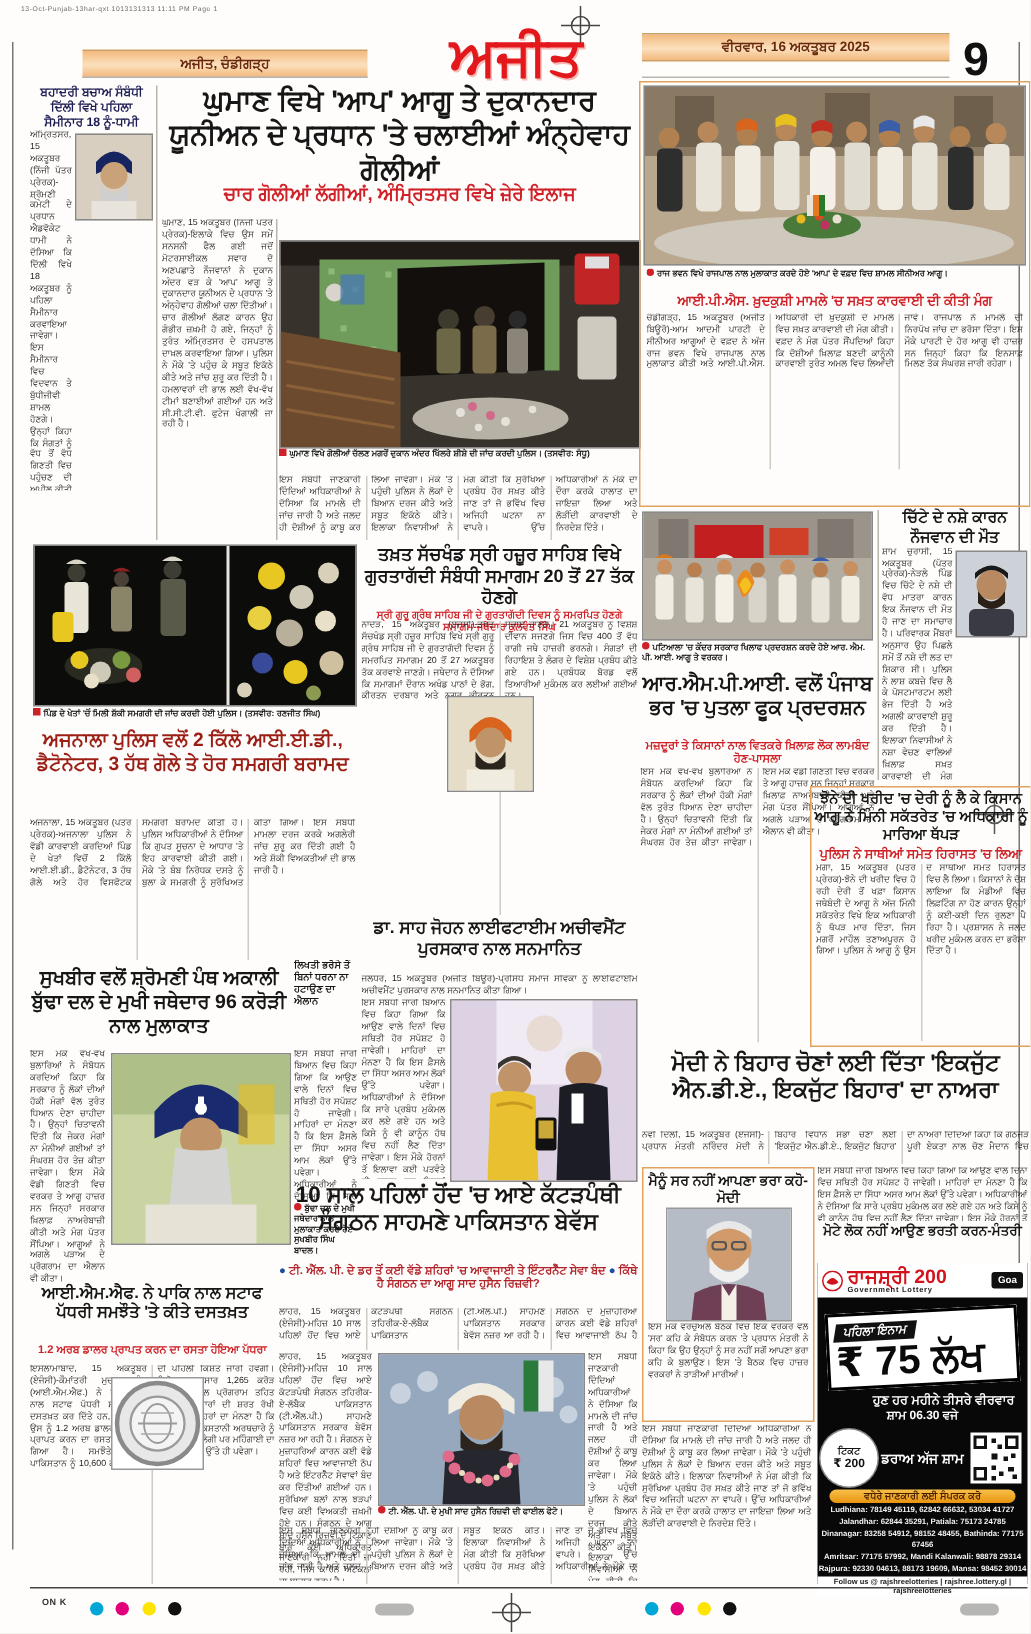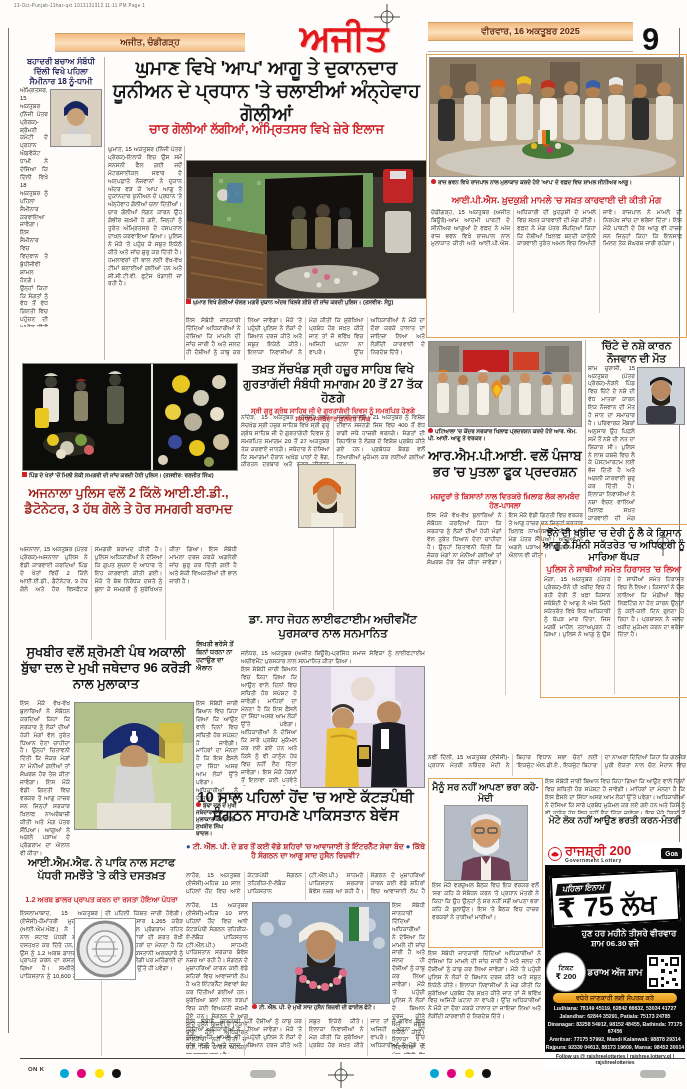--- a/index.html
+++ b/index.html
@@ -406,20 +406,21 @@
         <circle cx="78" cy="82" r="2"></circle>
         <circle cx="87" cy="74" r="2"></circle>
       </g>
   </svg>
   <div class="abs cap" style="left:252px;top:1004px;width:136px;height:12px;">
     <span class="bullet-rd"></span><span>ਟੀ. ਐੱਲ. ਪੀ. ਦੇ ਮੁਖੀ ਸਾਦ ਹੁਸੈਨ ਰਿਜ਼ਵੀ ਦੀ ਫਾਈਲ ਫੋਟੋ।</span>
   </div>
   <div class="abs bt" style="left:392px;top:902px;width:33px;height:152px;">ਇਸ ਸੰਬੰਧੀ ਜਾਣਕਾਰੀ ਦਿੰਦਿਆਂ ਅਧਿਕਾਰੀਆਂ ਨੇ ਦੱਸਿਆ ਕਿ ਮਾਮਲੇ ਦੀ ਜਾਂਚ ਜਾਰੀ ਹੈ ਅਤੇ ਜਲਦ ਹੀ ਦੋਸ਼ੀਆਂ ਨੂੰ ਕਾਬੂ ਕਰ ਲਿਆ ਜਾਵੇਗਾ। ਮੌਕੇ 'ਤੇ ਪਹੁੰਚੀ ਪੁਲਿਸ ਨੇ ਲੋਕਾਂ ਦੇ ਬਿਆਨ ਦਰਜ ਕੀਤੇ ਅਤੇ ਸਬੂਤ ਇਕੱਠੇ ਕੀਤੇ। ਇਲਾਕਾ ਨਿਵਾਸੀਆਂ ਨੇ ਮੰਗ ਕੀਤੀ ਕਿ ਸੁਰੱਖਿਆ ਪ੍ਰਬੰਧ ਹੋਰ ਸਖ਼ਤ ਕੀਤੇ ਜਾਣ ਤਾਂ ਜੋ ਭਵਿੱਖ ਵਿਚ ਅਜਿਹੀ ਘਟਨਾ ਨਾ ਵਾਪਰੇ। ਉੱਚ ਅਧਿਕਾਰੀਆਂ ਨੇ ਮੌਕੇ ਦਾ ਦੌਰਾ ਕਰਕੇ ਹਾਲਾਤ ਦਾ ਜਾਇਜ਼ਾ ਲਿਆ ਅਤੇ ਲੋੜੀਂਦੀ ਕਾਰਵਾਈ ਦੇ ਨਿਰਦੇਸ਼ ਦਿੱਤੇ।</div>
   <div class="abs bt cols4" style="left:186px;top:1018px;width:239px;height:38px;">ਇਸ ਸੰਬੰਧੀ ਜਾਣਕਾਰੀ ਦਿੰਦਿਆਂ ਅਧਿਕਾਰੀਆਂ ਨੇ ਦੱਸਿਆ ਕਿ ਮਾਮਲੇ ਦੀ ਜਾਂਚ ਜਾਰੀ ਹੈ ਅਤੇ ਜਲਦ ਹੀ ਦੋਸ਼ੀਆਂ ਨੂੰ ਕਾਬੂ ਕਰ ਲਿਆ ਜਾਵੇਗਾ। ਮੌਕੇ 'ਤੇ ਪਹੁੰਚੀ ਪੁਲਿਸ ਨੇ ਲੋਕਾਂ ਦੇ ਬਿਆਨ ਦਰਜ ਕੀਤੇ ਅਤੇ ਸਬੂਤ ਇਕੱਠੇ ਕੀਤੇ। ਇਲਾਕਾ ਨਿਵਾਸੀਆਂ ਨੇ ਮੰਗ ਕੀਤੀ ਕਿ ਸੁਰੱਖਿਆ ਪ੍ਰਬੰਧ ਹੋਰ ਸਖ਼ਤ ਕੀਤੇ ਜਾਣ ਤਾਂ ਜੋ ਭਵਿੱਖ ਵਿਚ ਅਜਿਹੀ ਘਟਨਾ ਨਾ ਵਾਪਰੇ। ਉੱਚ ਅਧਿਕਾਰੀਆਂ ਨੇ ਮੌਕੇ ਦਾ ਦੌਰਾ ਕਰਕੇ ਹਾਲਾਤ ਦਾ ਜਾਇਜ਼ਾ ਲਿਆ ਅਤੇ ਲੋੜੀਂਦੀ ਕਾਰਵਾਈ ਦੇ ਨਿਰਦੇਸ਼ ਦਿੱਤੇ।</div>
 
+  <div class="abs h" style="left:428px;top:700px;width:258px;font-size:15px;">ਮੋਦੀ ਨੇ ਬਿਹਾਰ ਚੋਣਾਂ ਲਈ ਦਿੱਤਾ 'ਇਕਜੁੱਟ ਐਨ.ਡੀ.ਏ., ਇਕਜੁੱਟ ਬਿਹਾਰ' ਦਾ ਨਾਅਰਾ</div>
   <div class="abs bt cols3" style="left:428px;top:754px;width:258px;height:22px;">ਨਵੀਂ ਦਿੱਲੀ, 15 ਅਕਤੂਬਰ (ਏਜੰਸੀ)-ਪ੍ਰਧਾਨ ਮੰਤਰੀ ਨਰਿੰਦਰ ਮੋਦੀ ਨੇ ਬਿਹਾਰ ਵਿਧਾਨ ਸਭਾ ਚੋਣਾਂ ਲਈ 'ਇਕਜੁੱਟ ਐਨ.ਡੀ.ਏ., ਇਕਜੁੱਟ ਬਿਹਾਰ' ਦਾ ਨਾਅਰਾ ਦਿੰਦਿਆਂ ਕਿਹਾ ਕਿ ਗਠਜੋੜ ਪੂਰੀ ਏਕਤਾ ਨਾਲ ਚੋਣ ਮੈਦਾਨ ਵਿਚ ਉਤਰੇਗਾ। ਉਨ੍ਹਾਂ ਵਰਕਰਾਂ ਨੂੰ ਸੱਦਾ ਦਿੱਤਾ ਕਿ ਉਹ ਘਰ-ਘਰ ਜਾ ਕੇ ਸਰਕਾਰ ਦੀਆਂ ਲੋਕ ਭਲਾਈ ਸਕੀਮਾਂ ਬਾਰੇ ਜਾਣਕਾਰੀ ਪਹੁੰਚਾਉਣ। ਉਨ੍ਹਾਂ ਕਿਹਾ ਕਿ ਵਿਰੋਧੀ ਧਿਰ ਕੋਲ ਨਾ ਕੋਈ ਏਜੰਡਾ ਹੈ ਅਤੇ ਨਾ ਹੀ ਕੋਈ ਦ੍ਰਿਸ਼ਟੀਕੋਣ। ਐਨ.ਡੀ.ਏ. ਦੀ ਸਰਕਾਰ ਬਣਨ 'ਤੇ ਬਿਹਾਰ ਦੇ ਵਿਕਾਸ ਨੂੰ ਨਵੀਂ ਰਫ਼ਤਾਰ ਦਿੱਤੀ ਜਾਵੇਗੀ।</div>
   <div class="abs bt" style="left:545px;top:778px;width:140px;height:36px;">ਇਸ ਸੰਬੰਧੀ ਜਾਰੀ ਬਿਆਨ ਵਿਚ ਕਿਹਾ ਗਿਆ ਕਿ ਆਉਣ ਵਾਲੇ ਦਿਨਾਂ ਵਿਚ ਸਥਿਤੀ ਹੋਰ ਸਪੱਸ਼ਟ ਹੋ ਜਾਵੇਗੀ। ਮਾਹਿਰਾਂ ਦਾ ਮੰਨਣਾ ਹੈ ਕਿ ਇਸ ਫ਼ੈਸਲੇ ਦਾ ਸਿੱਧਾ ਅਸਰ ਆਮ ਲੋਕਾਂ ਉੱਤੇ ਪਵੇਗਾ। ਅਧਿਕਾਰੀਆਂ ਨੇ ਦੱਸਿਆ ਕਿ ਸਾਰੇ ਪ੍ਰਬੰਧ ਮੁਕੰਮਲ ਕਰ ਲਏ ਗਏ ਹਨ ਅਤੇ ਕਿਸੇ ਨੂੰ ਵੀ ਕਾਨੂੰਨ ਹੱਥ ਵਿਚ ਨਹੀਂ ਲੈਣ ਦਿੱਤਾ ਜਾਵੇਗਾ। ਇਸ ਮੌਕੇ ਹੋਰਨਾਂ ਤੋਂ ਇਲਾਵਾ ਕਈ ਪਤਵੰਤੇ ਵੀ ਹਾਜ਼ਰ ਸਨ ਜਿਨ੍ਹਾਂ ਆਪਣੇ ਵਿਚਾਰ ਸਾਂਝੇ ਕੀਤੇ।</div>
 
   <div class="abs obox" style="left:428px;top:778px;width:113px;height:168px;overflow:hidden;">
     <div class="h" style="font-size:9.4px;margin:2px 2px 1px;">ਮੈਨੂੰ ਸਰ ਨਹੀਂ ਆਪਣਾ ਭਰਾ ਕਹੋ-ਮੋਦੀ</div>
     <svg style="display:block;margin:1px auto;border:1px solid #999;" width="82" height="74" viewBox="0 0 82 74">
       <rect width="82" height="74" fill="#b6bcc6"></rect>
       <circle cx="41" cy="26" r="15" fill="#d09a6a"></circle>
       <path d="M26 20 Q41 6 56 20 L56 14 Q41 2 26 14 Z" fill="#e8e8e8"></path>
       <path d="M28 32 Q41 52 54 32 L54 42 Q41 56 28 42 Z" fill="#f0f0f0"></path>

